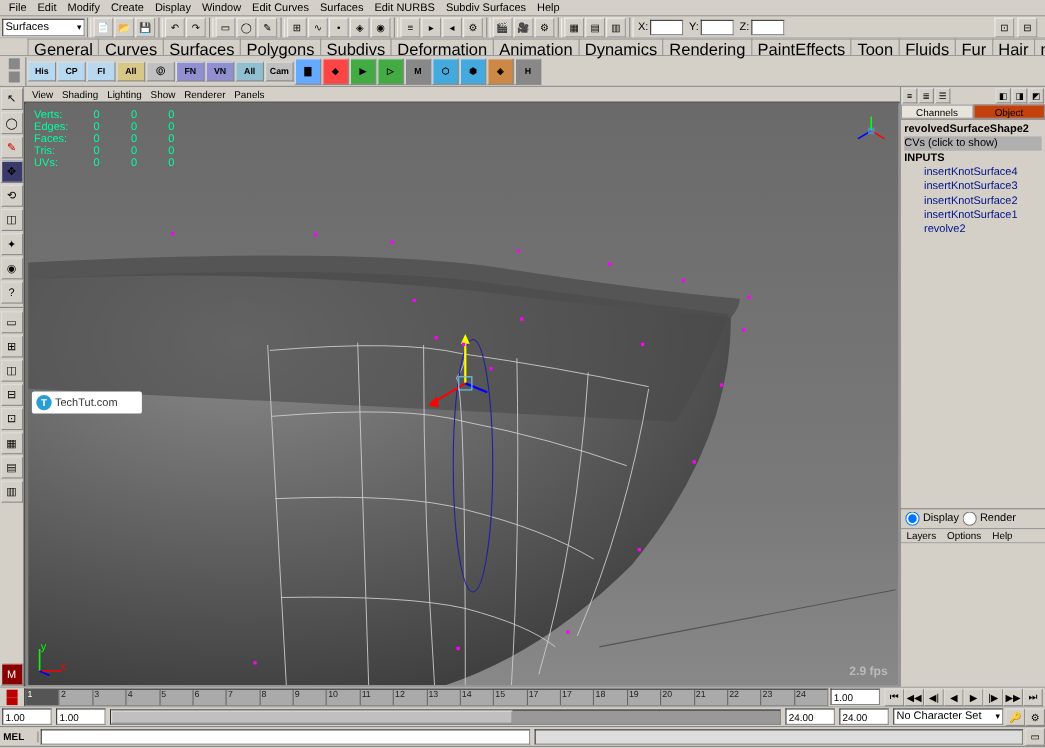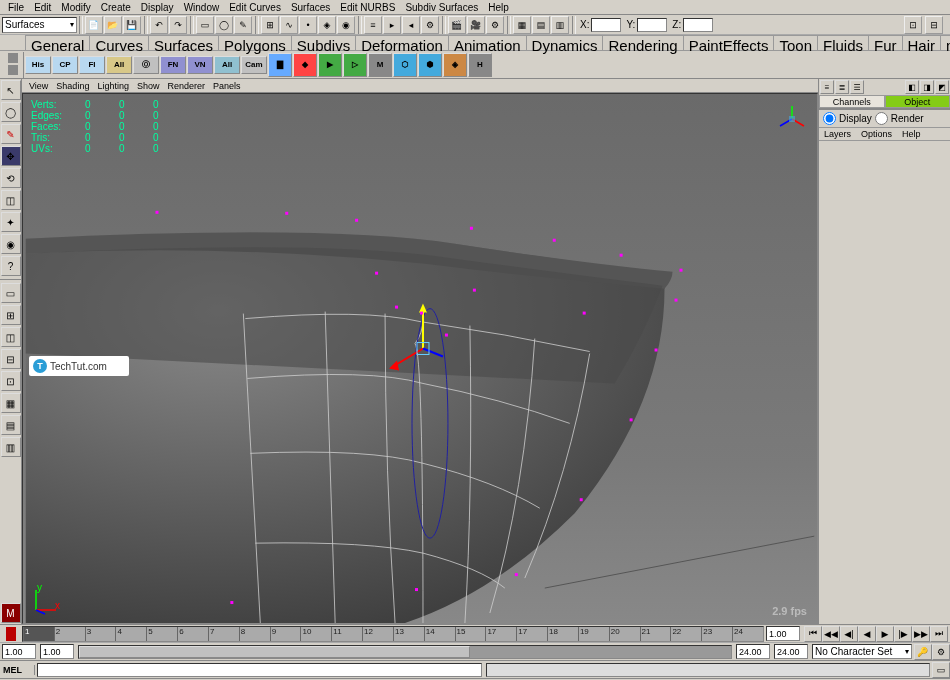--- a/index.html
+++ b/index.html
@@ -27,38 +27,38 @@
 .hud-row { display: flex; gap: 14px; }
 .hud-label { color: #00ffa0; width: 40px; }
 .hud-val { color: #00ffa0; width: 20px; }
 .fps { position: absolute; bottom: 6px; right: 10px; color: #bbb; font-size: 11px; font-weight: bold; }
 .watermark { position: absolute; top: 262px; left: 6px; width: 100px; height: 20px; background: white; display: flex; align-items: center; padding: 0 4px; font-size: 10px; color: #333; border-radius:2px;}
 .watermark-t { width:14px; height:14px; border-radius:50%; background:#2a9dd6; color:white; display:flex; align-items:center; justify-content:center; font-weight:bold; margin-right:3px; font-size:9px;}
 .right-panel { width: 132px; background: #d4d0c8; border-left: 1px solid #888; display: flex; flex-direction: column; }
 .rp-icons { height:16px; display:flex; padding:1px; gap:1px;}
 .rp-icons .mini{width:14px;height:14px;border:1px outset #ddd; font-size:8px; display:flex;align-items:center;justify-content:center;}
 .rp-tabs { height: 14px; display: flex; border-bottom: 1px solid #888; }
-.rp-tab { flex: 1; text-align: center; font-size: 9px; border: 1px solid #999; padding: 1px 0; background: #84cc16; cursor: pointer; }
+.rp-tab { flex: 1; text-align: center; font-size: 9px; border: 1px solid #999; padding: 1px 0; background: #c2410c; cursor: pointer; }
 .rp-tab.active { background: #e8e4dc; }
 .rp-content { flex: 1; background: #d4d0c8; padding: 2px 3px; font-size: 9px; overflow: hidden; }
 .rp-line { padding: 1px 0; }
 .rp-line.bold { font-weight: bold; }
 .rp-line.sub { padding-left: 10px; color: #001088; }
 .rp-line.revsub{ padding-left: 18px; }
 .rp-bottom { border-top: 1px solid #888; }
 .rp-radio { padding: 2px 4px; font-size: 9px; display:flex; align-items:center; gap:3px;}
 .rp-menu2{ height:14px; display:flex; border-top:1px solid #999; border-bottom:1px solid #999;}
 .rp-menu2 span{ padding:1px 5px; font-size:9px; cursor:pointer;}
 .rp-blank{ height:130px; background:#d4d0c8;}
 .timeslider { height: 18px; background: #d4d0c8; display: flex; align-items: center; border-top: 1px solid #888;}
 .ts-icons{width:22px; height:18px; display:flex; flex-direction:column; align-items:center; justify-content:center;}
 .ts-track { flex: 1; height: 16px; background: #aaa; border: 1px inset #888; position: relative; }
 .ts-ticks { position: absolute; inset: 0; display: flex; }
 .ts-tick { flex: 1; border-left: 1px solid #666; font-size: 8px; color: #222; padding-left: 1px; }
-.ts-field { width: 34px; height: 15px; background: white; border: 1px inset #888; font-size: 9px; padding: 1px 2px; margin: 0 2px; }
+.ts-field { width: 45px; height: 15px; background: white; border: 1px inset #888; font-size: 9px; padding: 1px 2px; margin: 0 2px; }
 .playback-btns{ display:flex; gap:0; padding:0 2px;}
 .play-btn{ width:18px; height:16px; border:1px outset #ddd; display:flex; align-items:center; justify-content:center; font-size:9px; cursor:pointer;}
 .rangeslider { height: 18px; background: #d4d0c8; display: flex; align-items: center; border-top: 1px solid #aaa; }
 .rs-track { flex: 1; height: 14px; background: #999; border: 1px inset #888; margin: 0 2px; position:relative;}
 .rs-handle{position:absolute; left:0; width:60%; height:100%; background:#c0c0c0; border:1px outset #ddd;}
 .cmdline { height: 18px; background: #d4d0c8; display: flex; align-items: center; border-top: 1px solid #888; }
 .cmd-label { width: 35px; font-size: 9px; font-weight: bold; padding: 0 3px; border-right:1px solid #888;}
 .cmd-input { flex: 1; height: 14px; background: white; border: 1px inset #888; margin: 0 2px; }
 .cmd-result { flex: 1; height: 14px; background: #ddd; border: 1px inset #888; margin: 0 2px; }
 .helpline { height: 14px; background: #d4d0c8; border-top: 1px solid #888; padding: 1px 4px; font-size: 9px; color: #333; display:flex;}
@@ -348,20 +348,30 @@
       <div class="mini">≣</div>
       <div class="mini">☰</div>
       <div style="flex:1;"></div>
       <div class="mini">◧</div>
       <div class="mini">◨</div>
       <div class="mini">◩</div>
     </div>
     <div class="rp-tabs">
       <div class="rp-tab active">Channels</div>
       <div class="rp-tab">Object</div>
+    </div>
+    <div class="rp-content">
+      <div class="rp-line bold">revolvedSurfaceShape2</div>
+      <div class="rp-line" style="background:#b0b0b0;">CVs (click to show)</div>
+      <div class="rp-line bold">INPUTS</div>
+      <div class="rp-line sub revsub">insertKnotSurface4</div>
+      <div class="rp-line sub revsub">insertKnotSurface3</div>
+      <div class="rp-line sub revsub">insertKnotSurface2</div>
+      <div class="rp-line sub revsub">insertKnotSurface1</div>
+      <div class="rp-line sub revsub">revolve2</div>
     </div>
     <div class="rp-bottom">
       <div class="rp-radio">
         <input type="radio" checked="" style="">
           <span>Display</span>
         <input type="radio" style="">
           <span>Render</span>
       </div>
       <div class="rp-menu2">
         <span>Layers</span>

